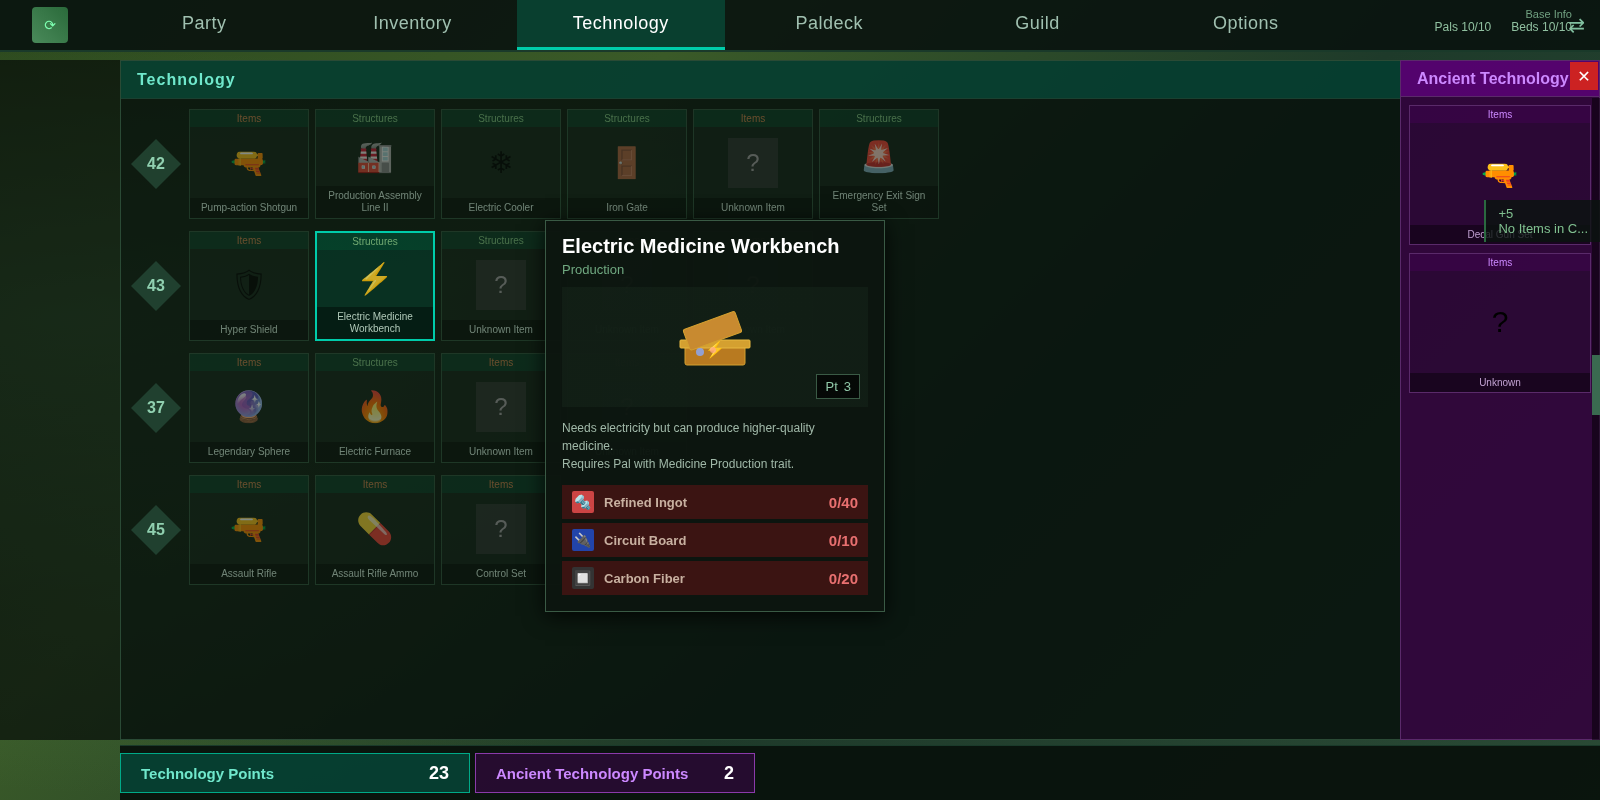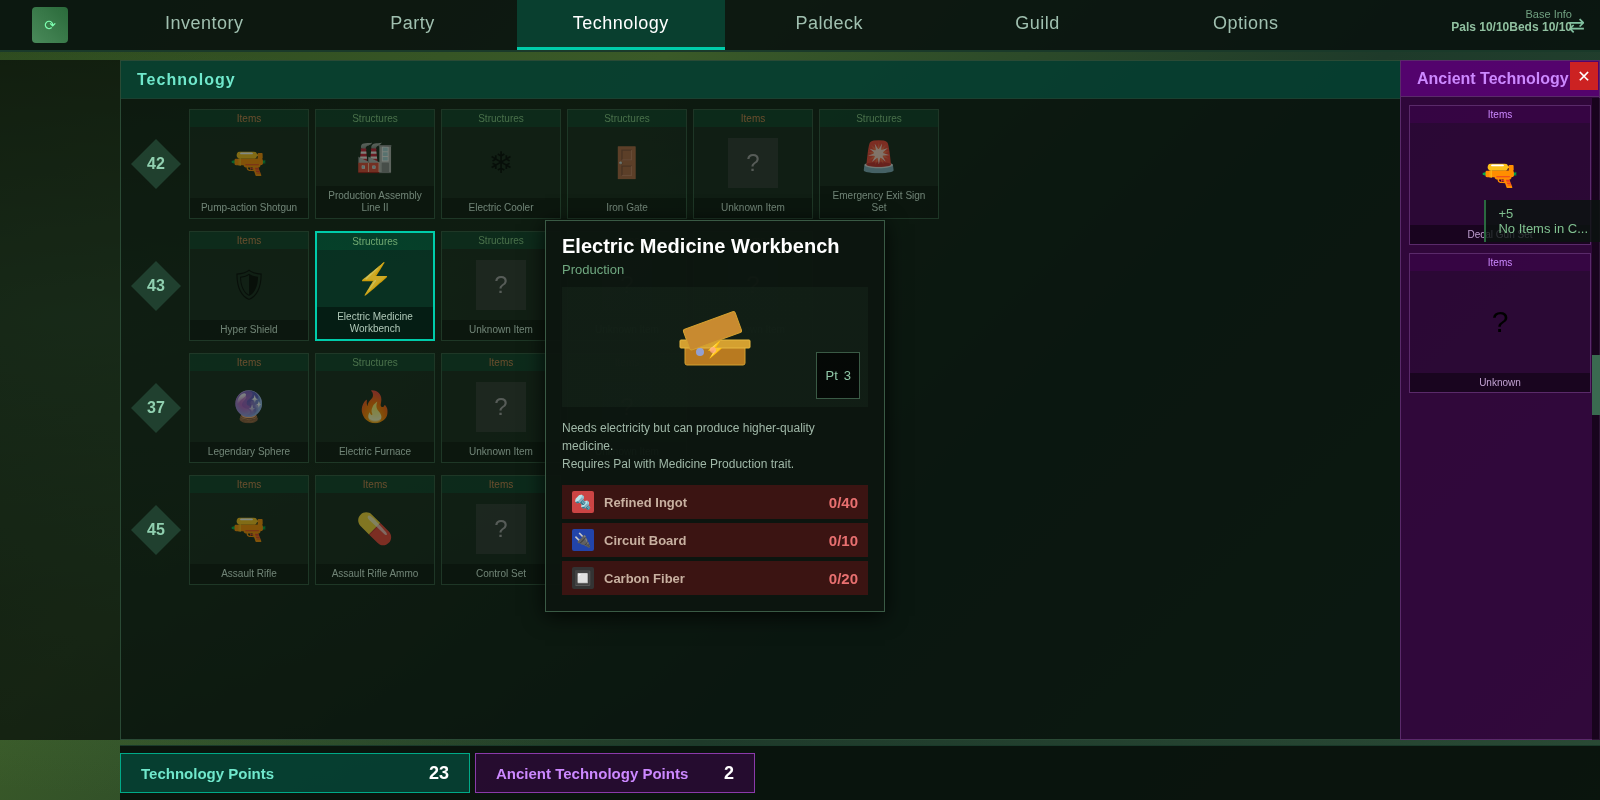--- a/index.html
+++ b/index.html
@@ -333,21 +333,21 @@
     }
     .detail-item-image {
       font-size: 60px;
     }
     .detail-pt-badge {
       position: absolute;
       bottom: 8px;
       right: 8px;
       background: rgba(0,0,0,0.7);
       border: 1px solid #3a5a45;
-      padding: 15px 8px;
+      padding: 4px 8px;
       color: #90c8a8;
       font-size: 13px;
       display: flex;
       align-items: center;
       gap: 6px;
     }
 
     .detail-description {
       padding: 12px 16px;
       font-size: 12px;
@@ -549,23 +549,23 @@
       display: flex;
       flex-direction: column;
       align-items: flex-end;
     }
     .base-info-title {
       color: #70a080;
       font-size: 11px;
     }
     .base-info-row {
       display: flex;
+      gap: 20px;
       color: #90c0a0;
       font-size: 12px;
-      font-weight: bold;
     }
 
     
     .right-notif {
       position: absolute;
       right: 0;
       top: 200px;
       background: rgba(10,20,15,0.8);
       padding: 6px 12px;
       color: #80c090;
@@ -586,22 +586,22 @@
 
 <div class="game-bg"></div>
 
 <div class="ui-container">
 
   <div class="top-nav">
     <div class="logo-area">
       <div class="logo-icon">⟳</div>
     </div>
     <div class="nav-tabs">
+      <div class="nav-tab">Party</div>
       <div class="nav-tab">Inventory</div>
-      <div class="nav-tab">Party</div>
       <div class="nav-tab active">Technology</div>
       <div class="nav-tab">Paldeck</div>
       <div class="nav-tab">Guild</div>
       <div class="nav-tab">Options</div>
     </div>
     <div class="top-right-info">
       <div class="base-info">
         <div class="base-info-title">Base Info</div>
         <div class="base-info-row">
           <span>

